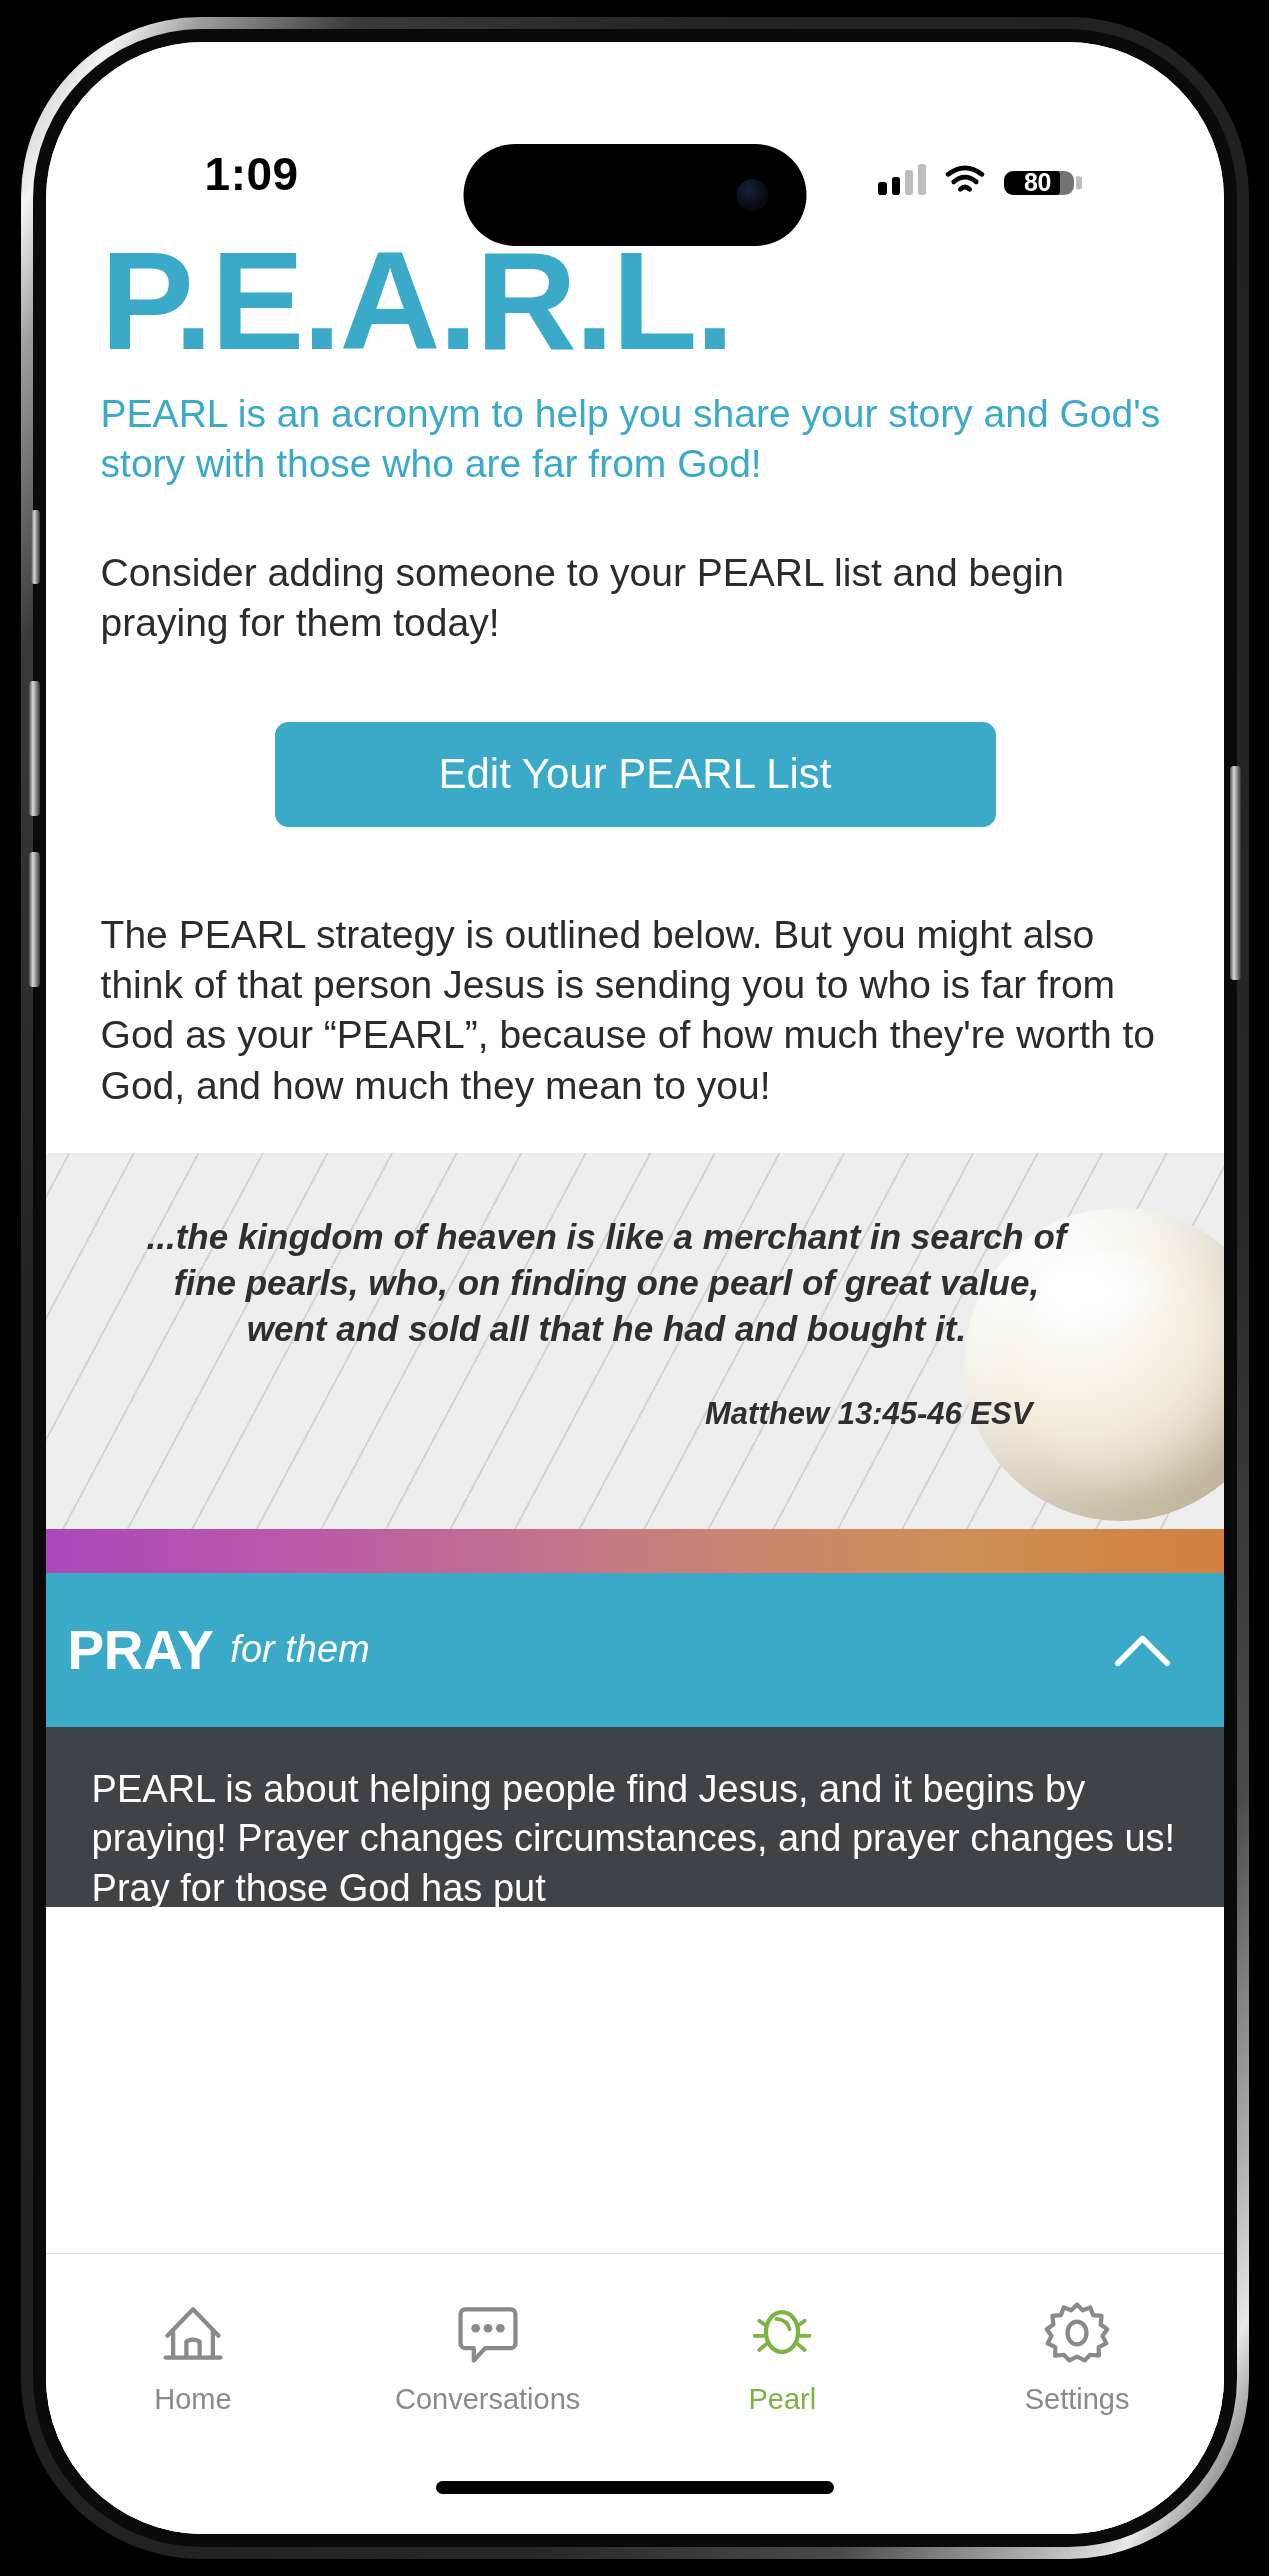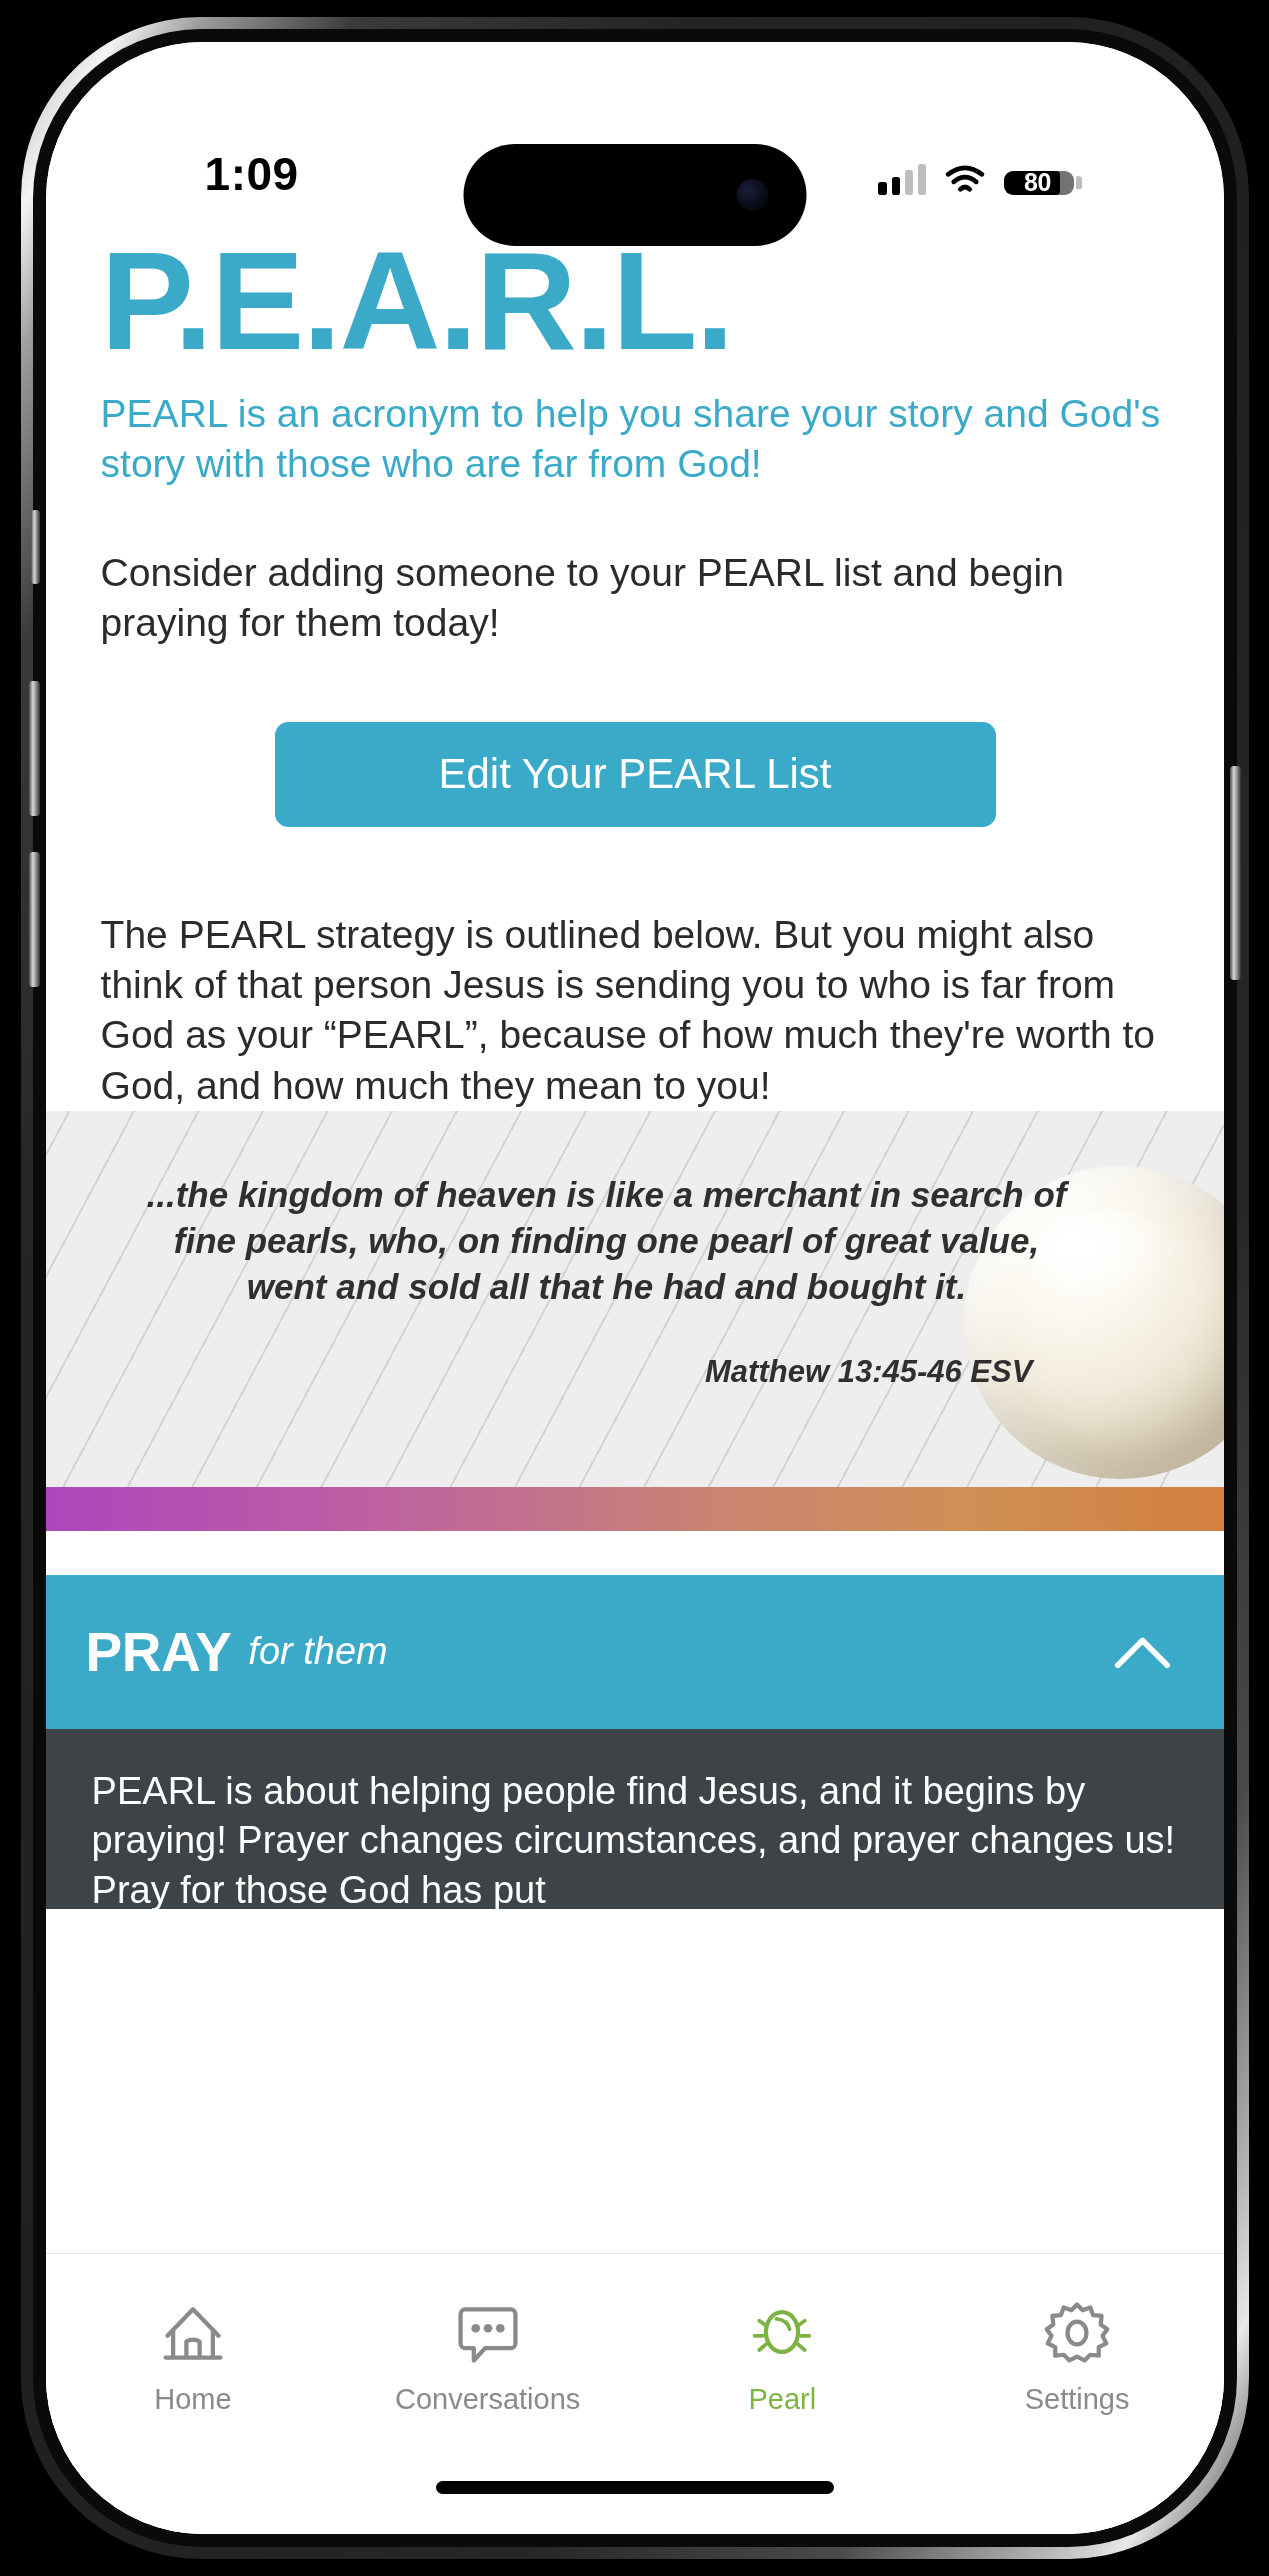--- a/index.html
+++ b/index.html
@@ -122,21 +122,21 @@
   #edit-list-button {
     display:block; margin:74px auto 0 auto;
     width:721px; padding:28.5px 0;
     background:#3aaac8; border:none; border-radius:13.3px;
     color:#ffffff; font-size:42px;
     font-family:"Liberation Sans", sans-serif;
     cursor:pointer;
   }
 
   #strategy-text {
-    margin-top:83px; 
+    margin-top:83px; padding-bottom:42px;
     font-size:39px; line-height:1.29; color:#2b2b2b;
   }
 
   
   #scripture-panel {
     position:relative;
     background:#eeeeee;
     overflow:hidden;
     padding:61px 40px 42px 40px;
     min-height:376px;
@@ -180,23 +180,22 @@
     background:linear-gradient(90deg,#ab47bc 0%,#bb5aa8 22%,#c2708f 40%,
                                       #c98570 58%,#cf8f55 78%,#d28040 100%);
   }
 
   
   #pray-header {
     position:relative;
     background:#3aaac8;
     height:154px;
     display:flex; align-items:center;
-    padding:0 40px;
+    padding:0 22px;
     cursor:pointer;
-    margin-top:44px;
   }
   #pray-word {
     font-size:55px; font-weight:800; color:#fff; letter-spacing:-0.5px;
   }
   #pray-sub {
     font-size:38px; font-style:italic; color:#ffffff; margin-left:17px;
     font-weight:400;
   }
   #pray-chevron {
     position:absolute; right:53px; top:50%; transform:translateY(-50%);

